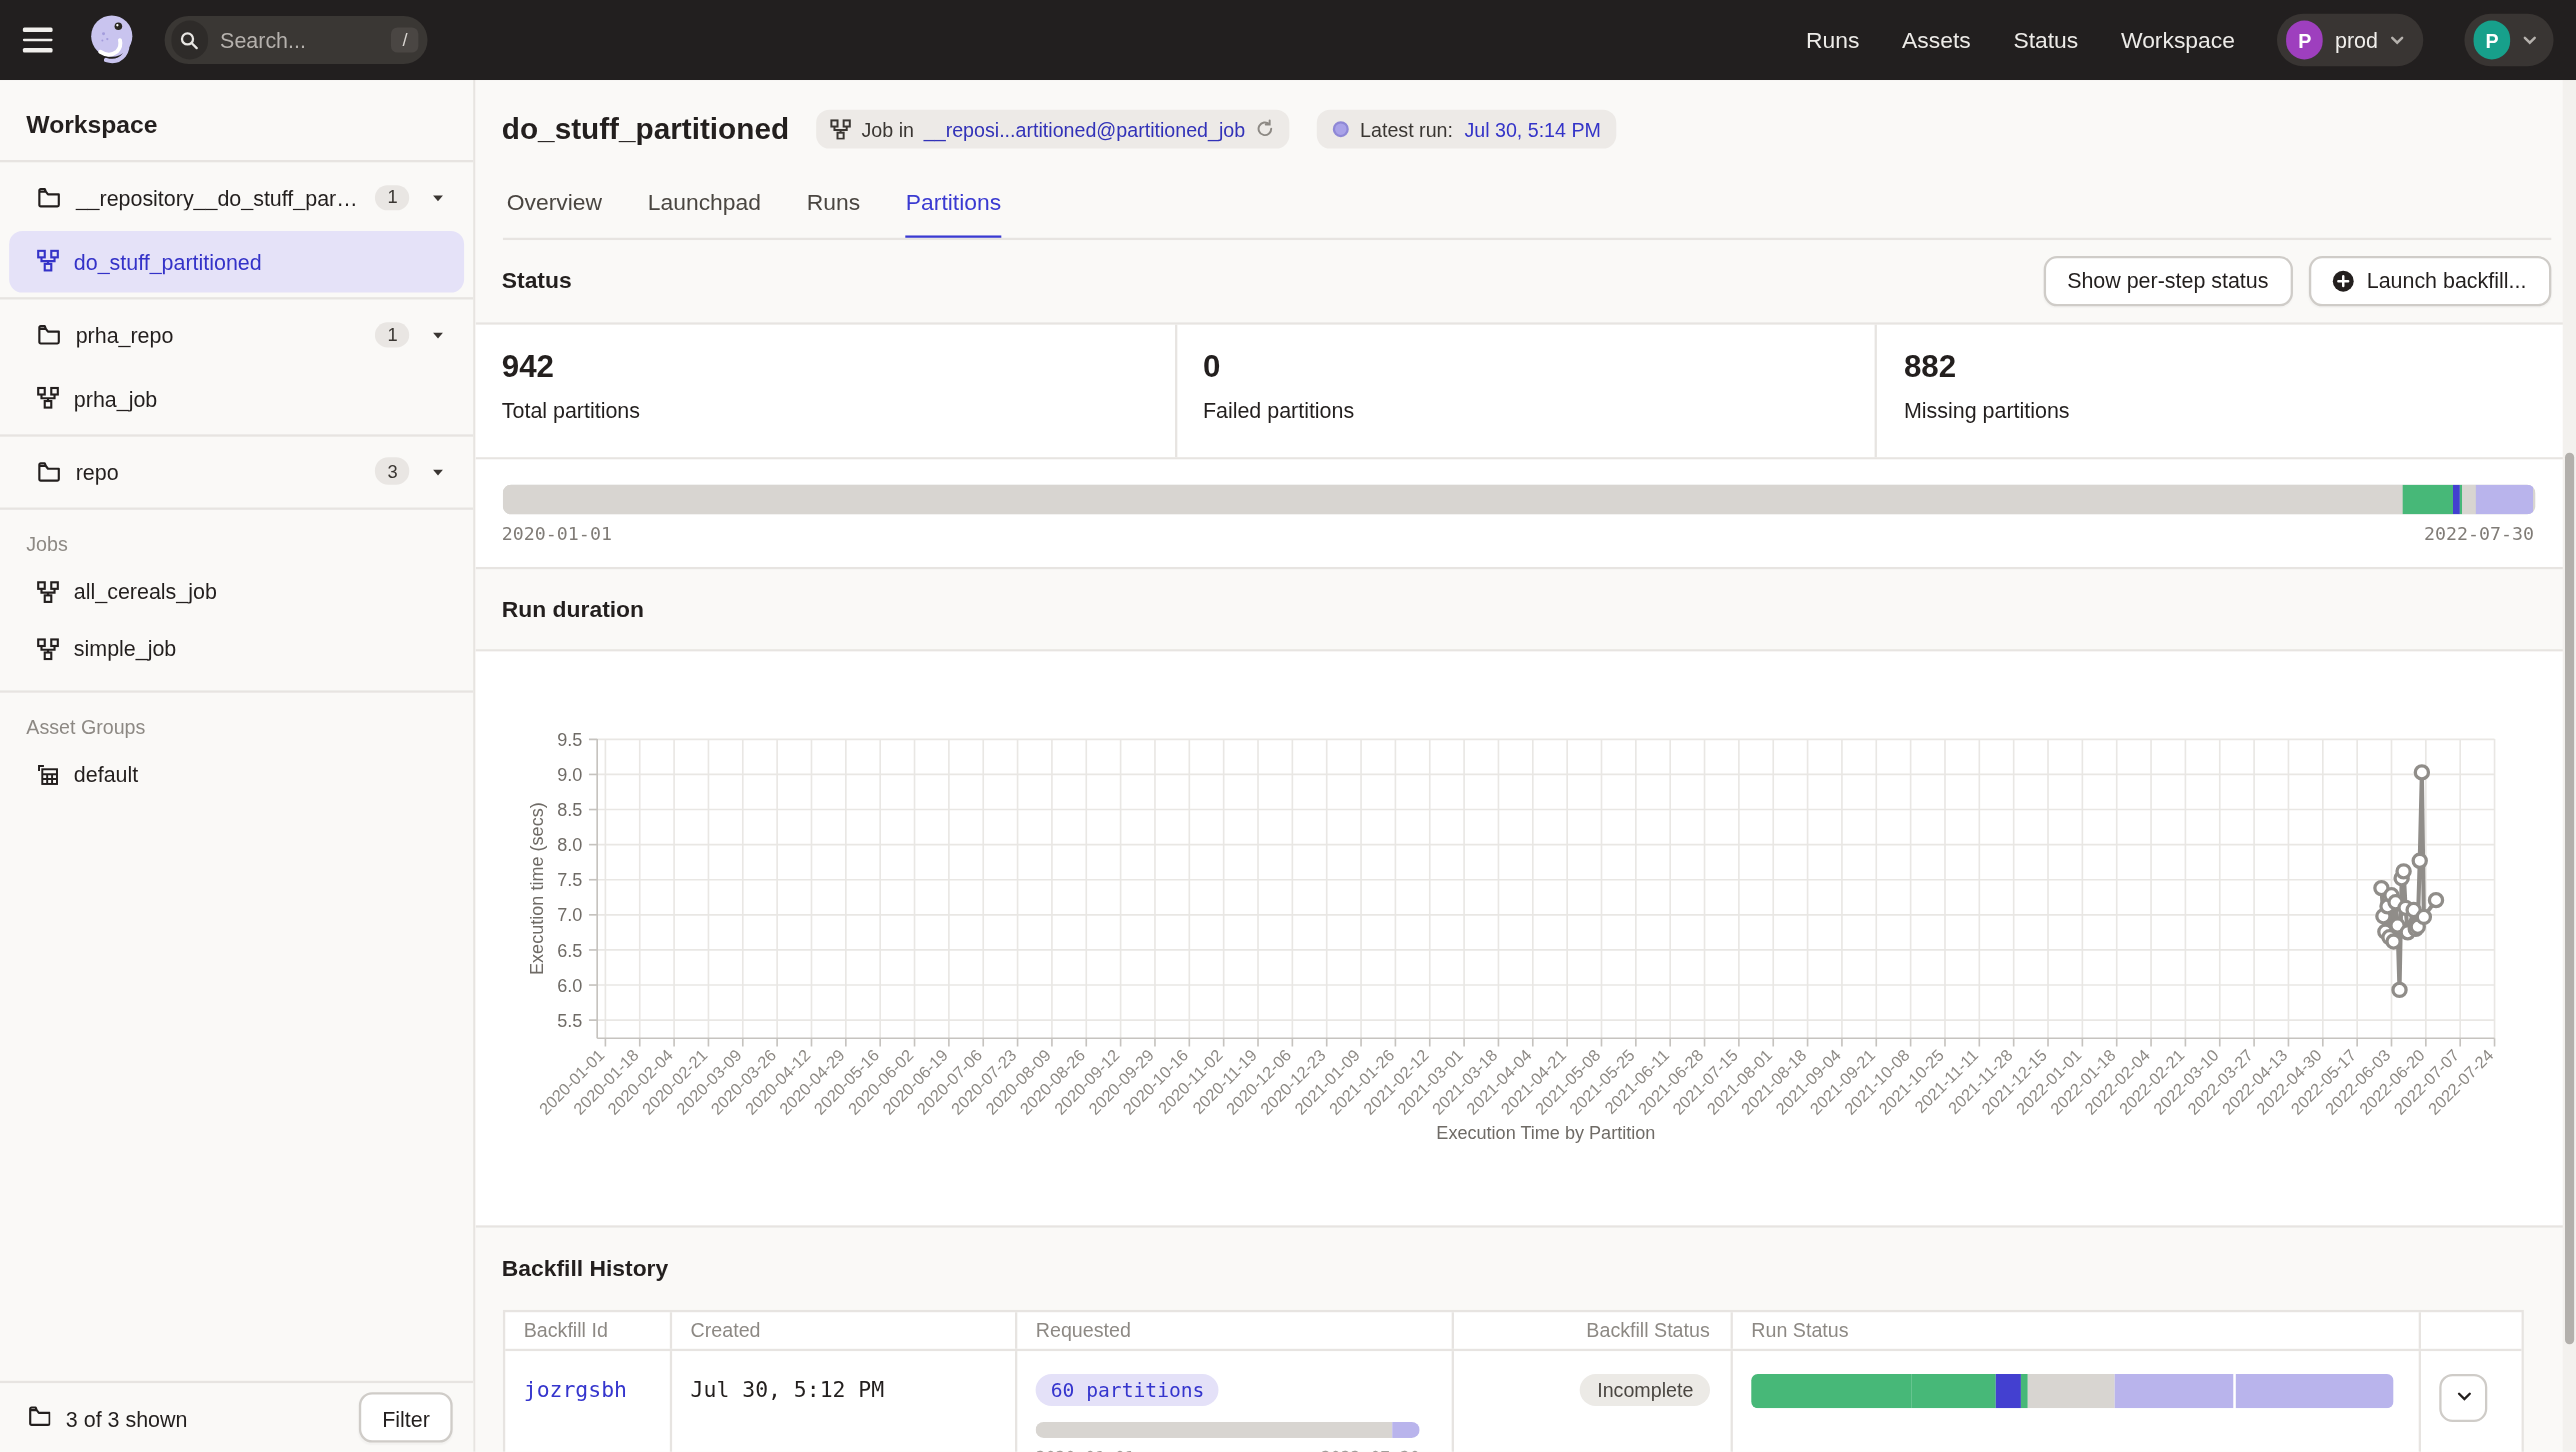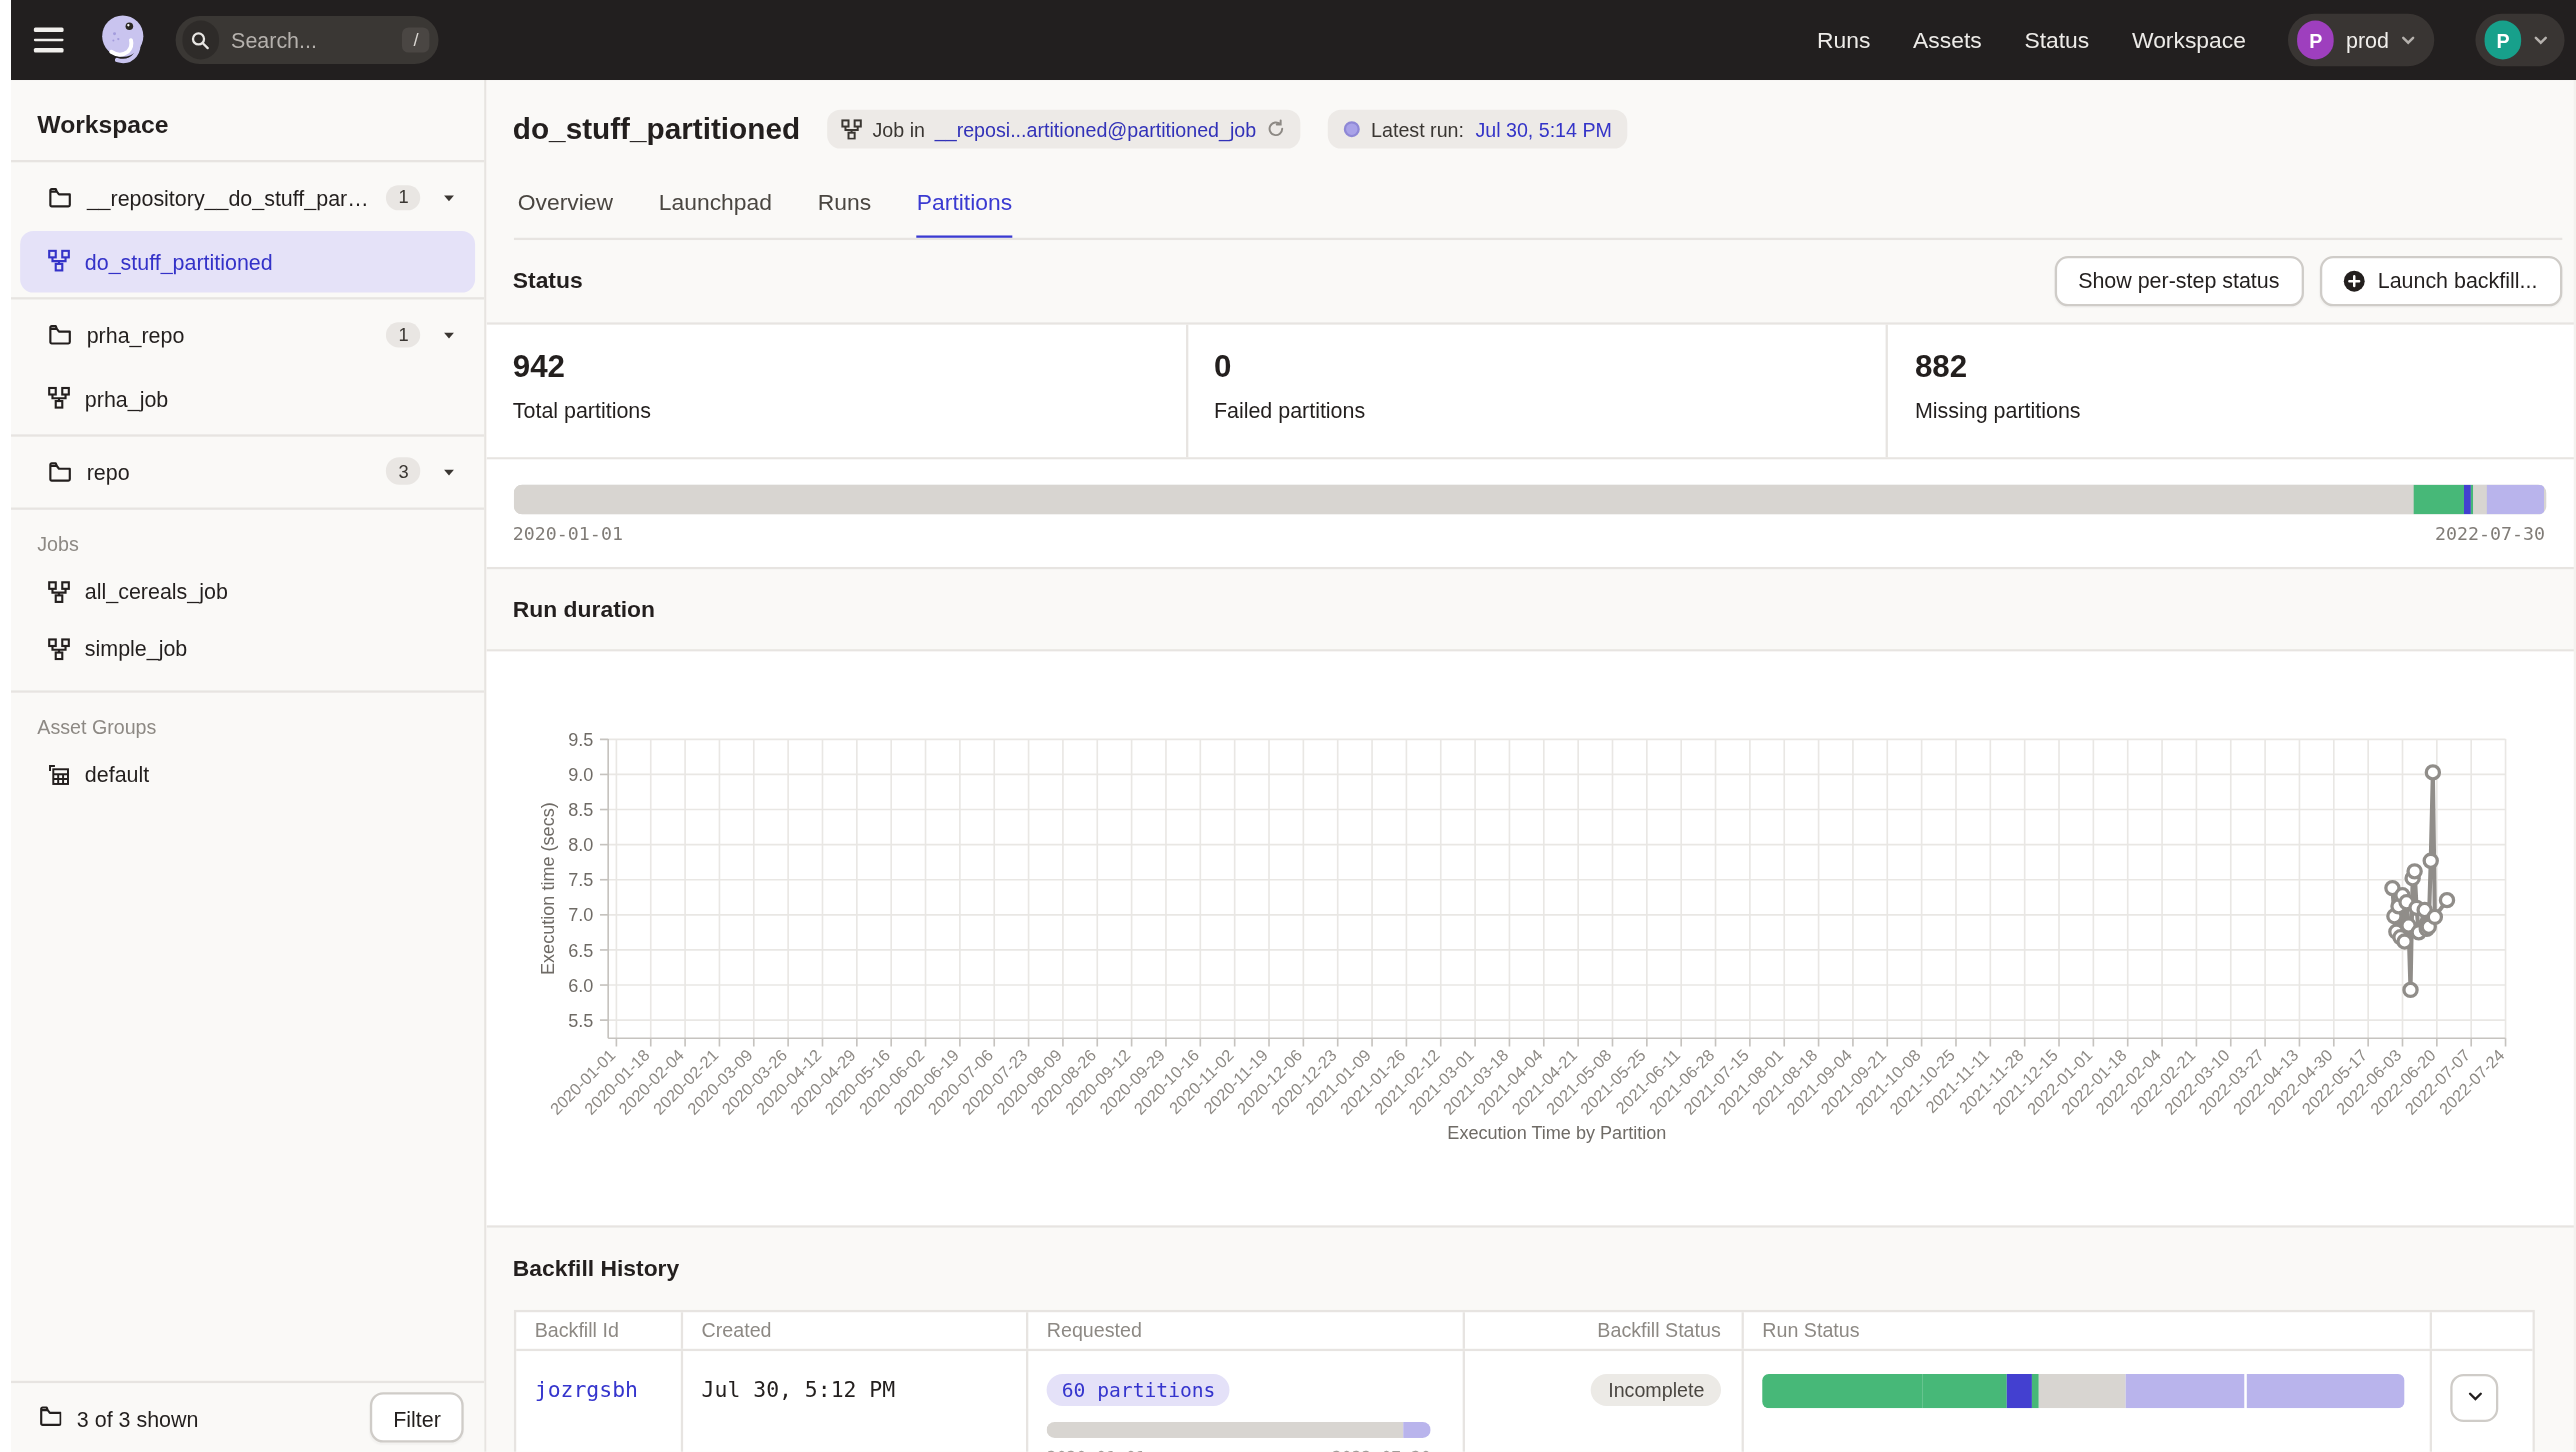--- a/index.html
+++ b/index.html
@@ -1,18 +1,18 @@
 <!DOCTYPE html>
 <html style="font-size:11.5px"><head>
 <meta charset="utf-8">
 <style>
   * { margin:0; padding:0; box-sizing:border-box; }
   html,body { width:2576px; height:1452px; overflow:hidden; background:#fff; }
   body { font-family:"Liberation Sans","DejaVu Sans",sans-serif; }
-  .viewport { width:2576px; height:1452px; overflow:hidden;padding-left:11px; }
+  .viewport { width:2576px; height:1452px; overflow:hidden; }
   .scale { width:1127px; height:635px; transform:scale(2.2861); transform-origin:top left; background:#faf9f7; position:relative; }
 
   
   .topnav { height:35px; background:#221f1f; display:flex; align-items:center; padding:0 10px; position:relative; z-index:5; }
   .hamburger { width:21.6px; height:21.6px; border:none; background:transparent; display:flex; flex-direction:column; justify-content:center; gap:2.9px; cursor:pointer; margin-right:5.8px; }
   .hamburger span { display:block; width:13px; height:1.7px; background:#f1efec; border-radius:0.7px; }
   .logo { width:24.5px; height:24.5px; margin-right:10px; }
   .searchpill { width:115px; height:21.6px; background:#3a3734; border-radius:10.8px; display:flex; align-items:center; padding:0 3.6px 0 2.9px; }
   .search-ic { width:16.5px; height:16.5px; border-radius:50%; background:#2e2b29; display:flex; align-items:center; justify-content:center; }
   .searchpill .ph { flex:1; color:#b5b1ad; font-size:9.4px; margin-left:5px; }

